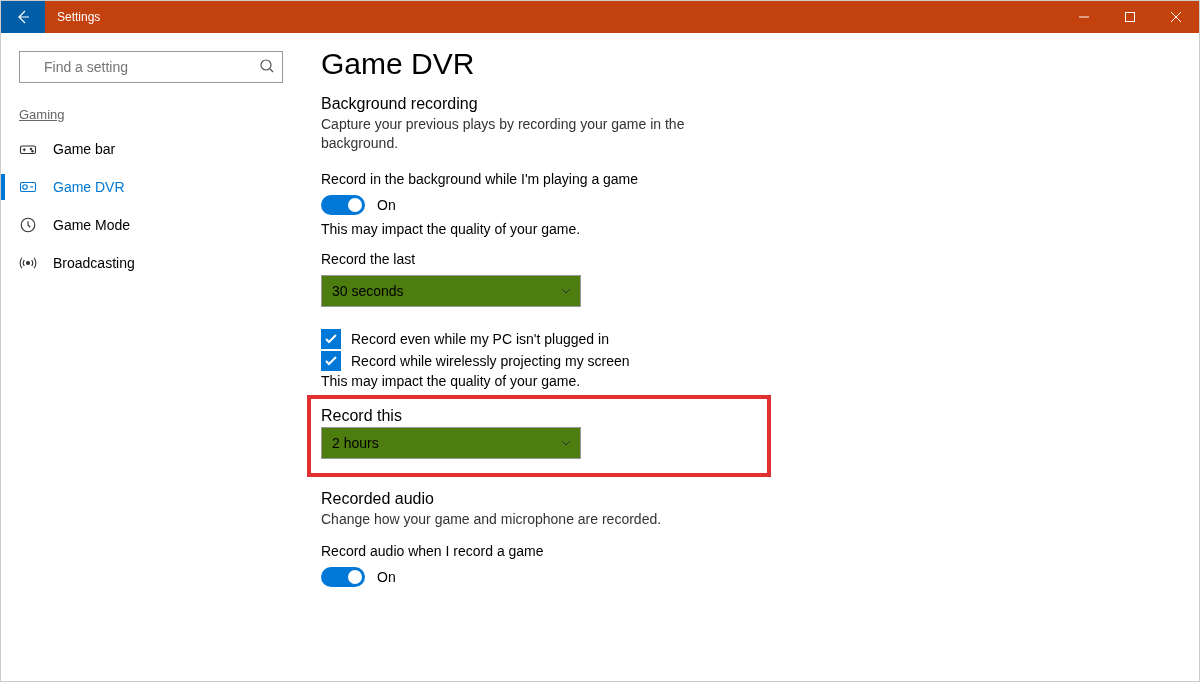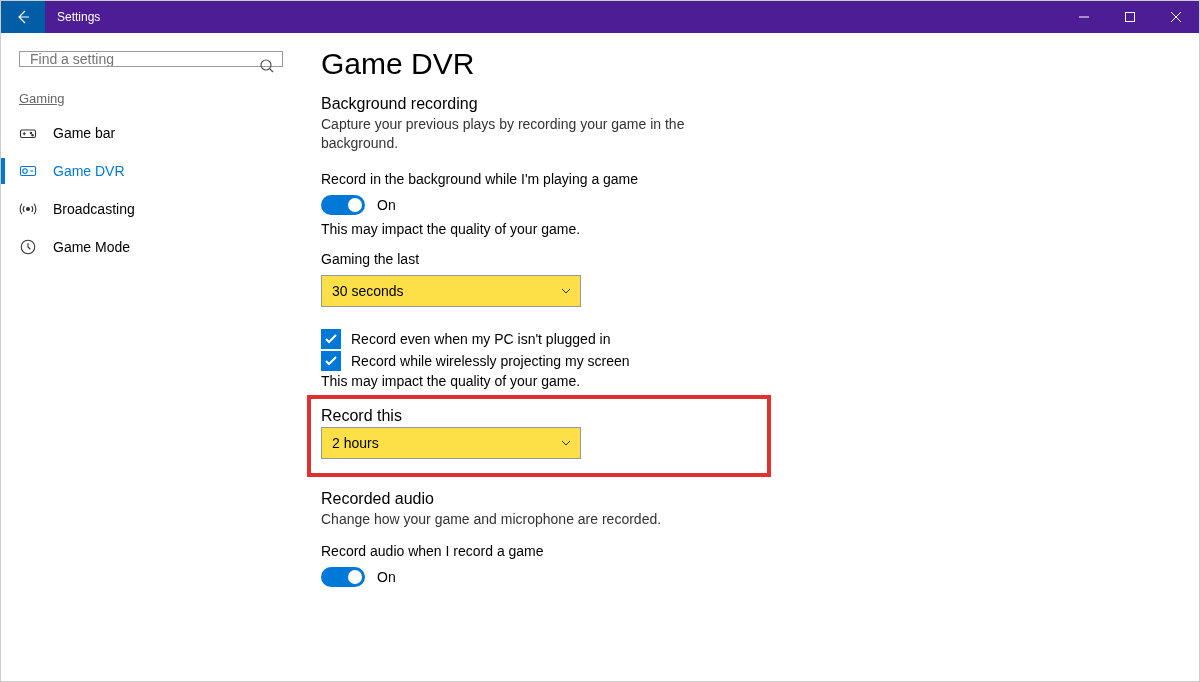--- a/index.html
+++ b/index.html
@@ -8,21 +8,21 @@
     font-size: 14px;
     color: #000;
     background: #fff;
     width: 1200px;
     height: 682px;
     overflow: hidden;
     border: 1px solid #ccc;
   }
   .titlebar {
     height: 32px;
-    background: #4c1d95;
+    background: #c2410c;
     color: #fff;
     display: flex;
     align-items: center;
   }
   .titlebar .back {
     width: 44px;
     height: 32px;
     display: flex;
     align-items: center;
     justify-content: center;
@@ -57,23 +57,23 @@
     cursor: pointer;
     margin-bottom: 12px;
   }
   .home-row .icon { width: 20px; margin-right: 14px; display:flex; align-items:center; color:#333;}
   .search-wrap {
     margin: 0 18px 24px 18px;
     position: relative;
   }
   .search-wrap input {
     width: 100%;
-    height: 16px;
+    height: 32px;
     border: 1px solid #999;
-    padding: 0 34px 0 10px;
+    padding: 0 34px 0 24px;
     font-size: 14px;
     outline: none;
   }
   .search-wrap .search-icon {
     position: absolute;
     right: 8px;
     top: 7px;
     color: #555;
   }
   .section-label {
@@ -159,21 +159,21 @@
     width: 260px;
     height: 32px;
     border: 1px solid #999;
     display: flex;
     align-items: center;
     justify-content: space-between;
     padding: 0 8px 0 10px;
     cursor: pointer;
     margin-bottom: 22px;
     font-size: 14px;
-    background:#fde047;
+    background:#4d7c0f;
   }
   .checkbox-row {
     display: flex;
     align-items: center;
     margin-bottom: 2px;
   }
   .checkbox {
     width: 20px;
     height: 20px;
     background: #0078d7;
@@ -250,67 +250,67 @@
             <rect x="2" y="6" width="20" height="12" rx="2"></rect>
             <circle cx="8" cy="12" r="3"></circle>
             <path d="M15 12h4"></path>
           </svg>
       </span>
       <span>Game DVR</span>
     </div>
     <div class="nav-item">
       <span class="icon">
         <svg width="18" height="18" viewBox="0 0 24 24" fill="none" stroke="currentColor" stroke-width="1.5">
-            <circle cx="12" cy="12" r="2" fill="currentColor"></circle>
-            <path d="M7 8a7 7 0 000 8M17 8a7 7 0 010 8M4 5a11 11 0 000 14M20 5a11 11 0 010 14"></path>
-          </svg>
-      </span>
-      <span>Broadcasting</span>
+            <circle cx="12" cy="12" r="9"></circle>
+            <path d="M12 7v5l3 3"></path>
+          </svg>
+      </span>
+      <span>Game Mode</span>
     </div>
     <div class="nav-item">
       <span class="icon">
         <svg width="18" height="18" viewBox="0 0 24 24" fill="none" stroke="currentColor" stroke-width="1.5">
-            <circle cx="12" cy="12" r="9"></circle>
-            <path d="M12 7v5l3 3"></path>
-          </svg>
-      </span>
-      <span>Game Mode</span>
+            <circle cx="12" cy="12" r="2" fill="currentColor"></circle>
+            <path d="M7 8a7 7 0 000 8M17 8a7 7 0 010 8M4 5a11 11 0 000 14M20 5a11 11 0 010 14"></path>
+          </svg>
+      </span>
+      <span>Broadcasting</span>
     </div>
   </div>
 
   <div class="main">
     <h1>Game DVR</h1>
 
     <h2>Background recording</h2>
     <div class="desc">Capture your previous plays by recording your game in the background.</div>
 
     <div class="field-label">Record in the background while I'm playing a game</div>
     <div class="toggle-row">
       <div class="toggle">
           <div class="knob"></div>
         </div>
       <span>On</span>
     </div>
     <div class="hint">This may impact the quality of your game.</div>
 
-    <div class="field-label">Gaming the last</div>
+    <div class="field-label">Record the last</div>
     <div class="select">
       <span>30 seconds</span>
       <svg width="12" height="12" viewBox="0 0 12 12" fill="none" stroke="#333" stroke-width="1">
           <path d="M2 4l4 4 4-4"></path>
         </svg>
     </div>
 
     <div class="checkbox-row">
       <div class="checkbox">
         <svg width="14" height="14" viewBox="0 0 14 14" fill="none" stroke="#fff" stroke-width="2">
             <path d="M2 7l3 3 7-7"></path>
           </svg>
       </div>
-      <span>Record even when my PC isn't plugged in</span>
+      <span>Record even while my PC isn't plugged in</span>
     </div>
 
     <div class="checkbox-row">
       <div class="checkbox">
         <svg width="14" height="14" viewBox="0 0 14 14" fill="none" stroke="#fff" stroke-width="2">
             <path d="M2 7l3 3 7-7"></path>
           </svg>
       </div>
       <span>Record while wirelessly projecting my screen</span>
     </div>

